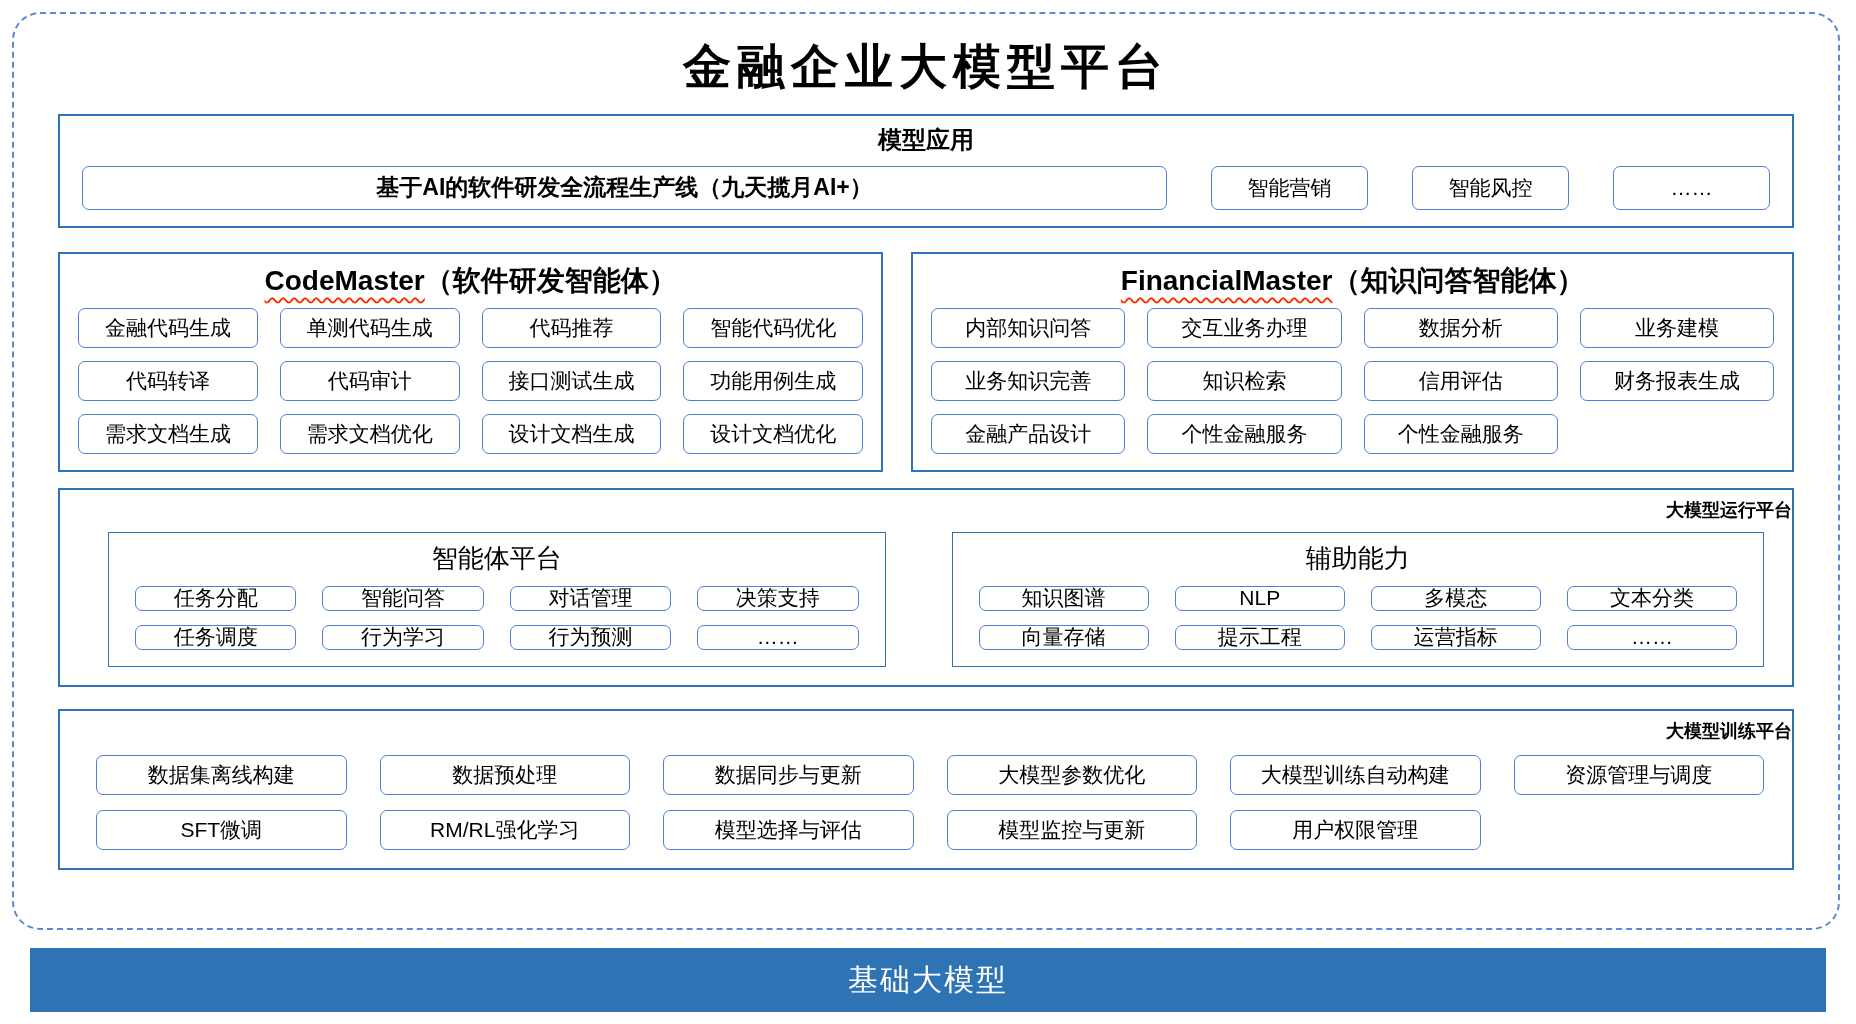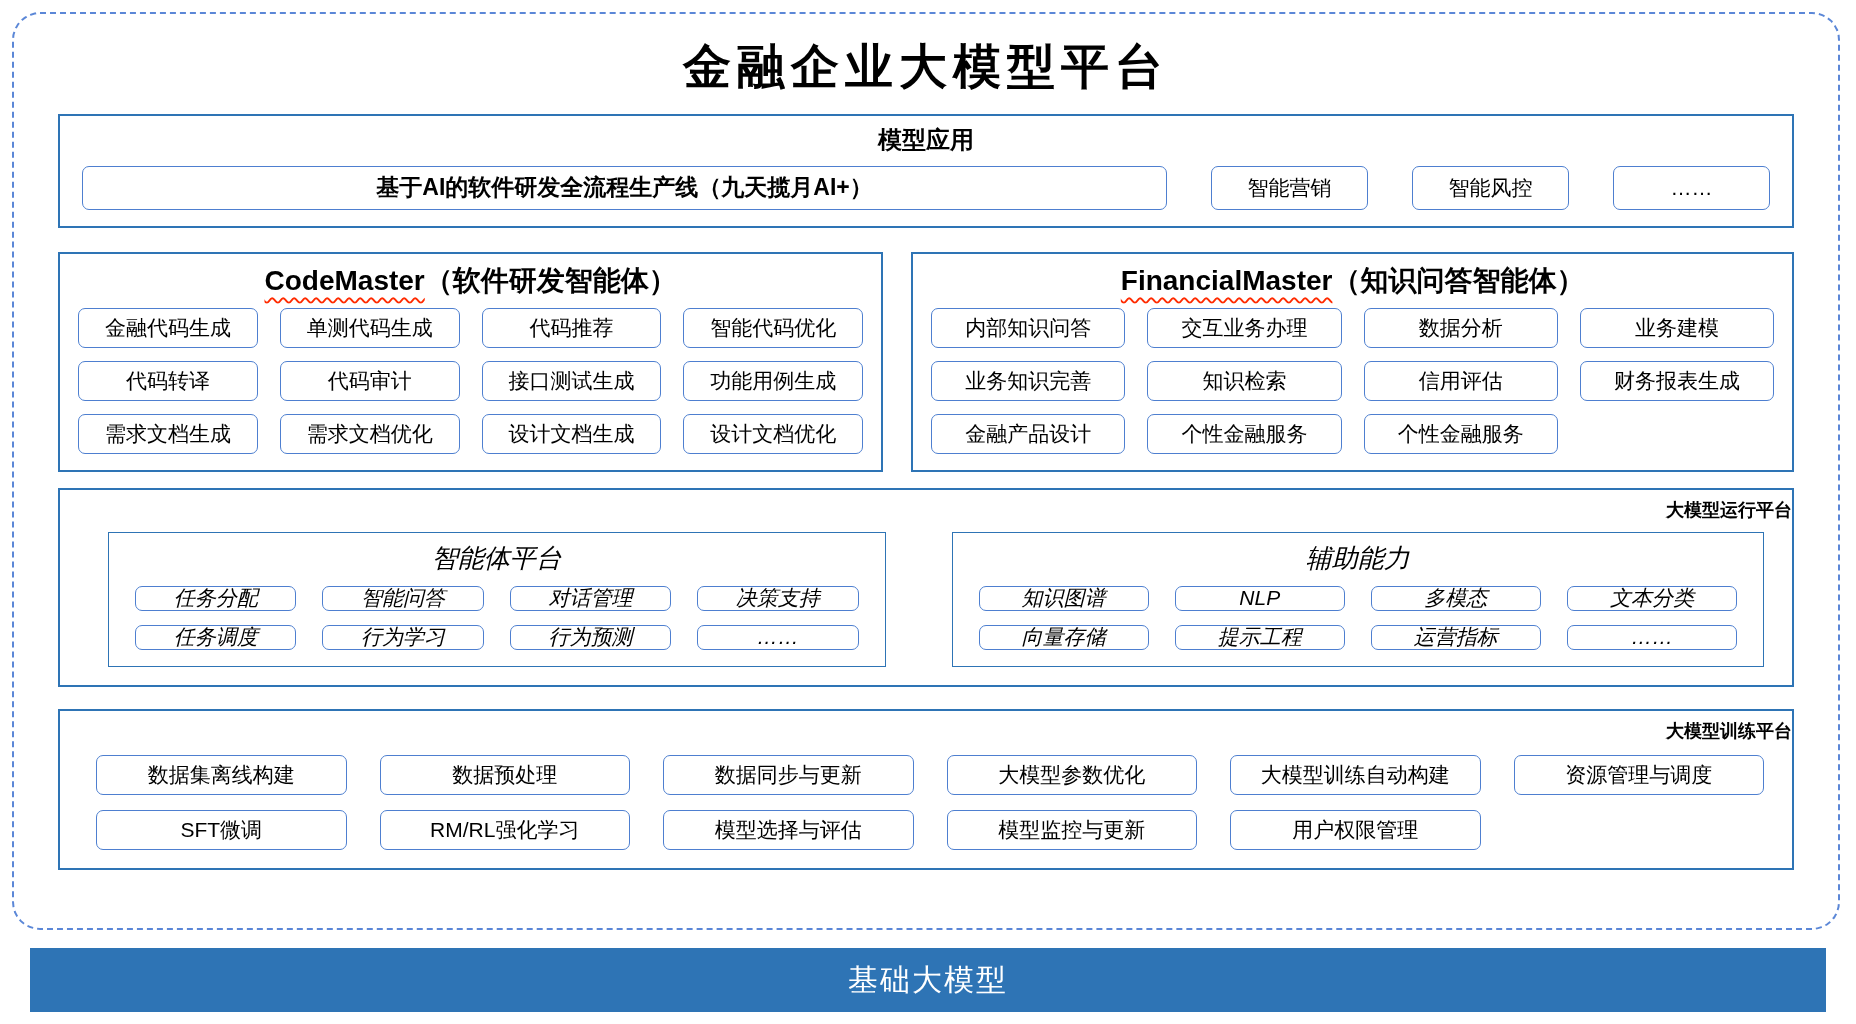--- a/index.html
+++ b/index.html
@@ -47,21 +47,21 @@
     text-decoration-line:underline;text-decoration-style:wavy;
     text-decoration-color:#ff2a00;text-decoration-thickness:2px;
     text-underline-offset:7px;text-decoration-skip-ink:none;
   }
   .agent-grid{
     display:grid;grid-template-columns:repeat(4,1fr);
     gap:13px 22px;padding:2px 18px 16px 18px;
   }
   
   .runtime{margin:16px 2px 0 2px;padding-bottom:18px;}
-  .runtime-row{display:flex;gap:66px;padding:2px 28px 0 48px;font-style:italic;}
+  .runtime-row{display:flex;gap:66px;padding:2px 28px 0 48px;}
   .subsection{
     border:1.5px solid var(--blue);box-sizing:border-box;flex:1 1 0;
     padding-bottom:16px;
   }
   .subsection.right{flex:1.045 1 0;}
   .sub-header{text-align:center;font-size:26px;font-weight:400;padding:8px 0 8px 0;}
   .sub-grid{
     display:grid;grid-template-columns:repeat(4,1fr);
     gap:14px 26px;padding:2px 26px 0 26px;
   }

